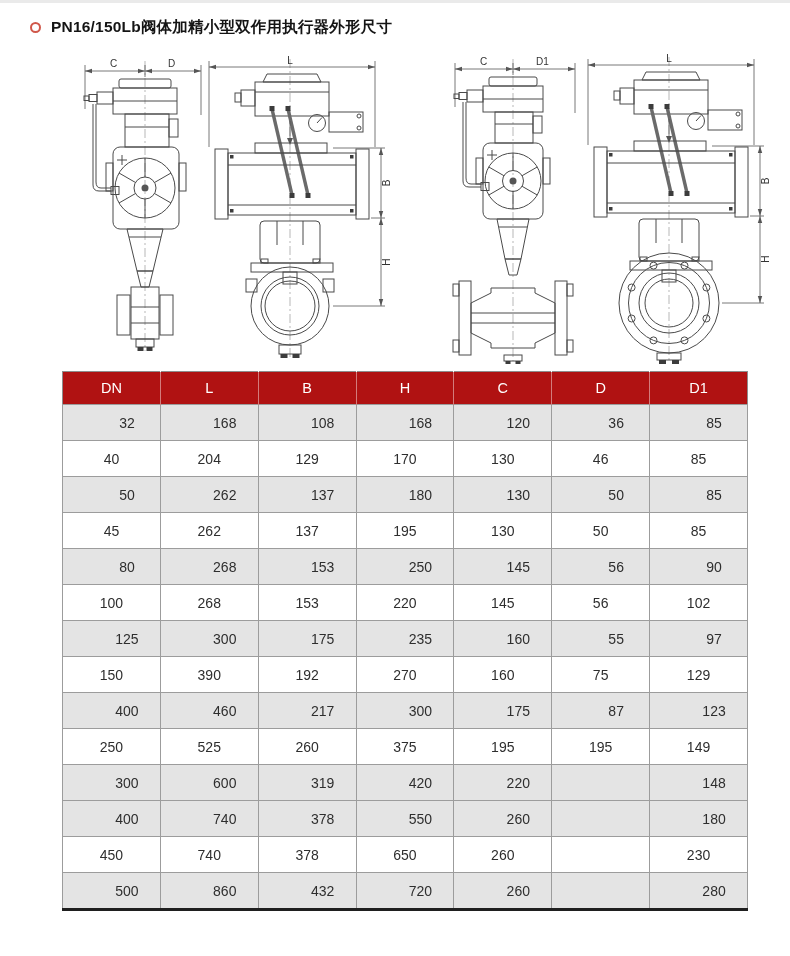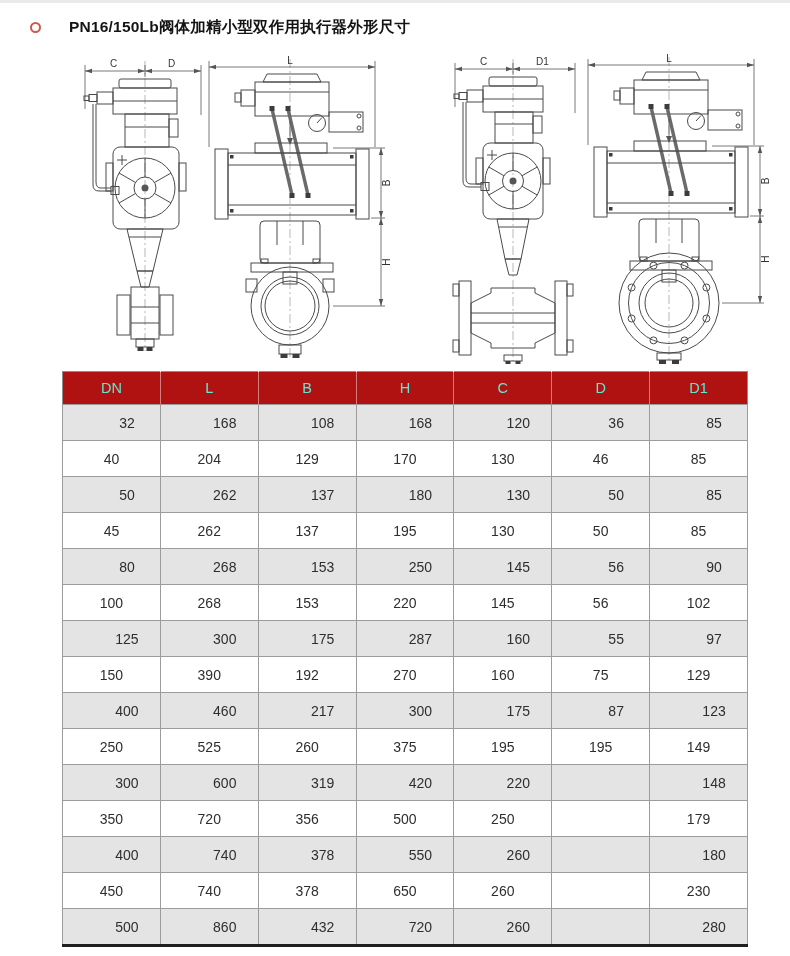--- a/index.html
+++ b/index.html
@@ -1,41 +1,41 @@
 <!DOCTYPE html>
 <html><head>
 <meta charset="utf-8">
 <style>
   html,body{margin:0;padding:0;background:#fff;}
   .page{
     position:relative;width:790px;height:956px;background:#fff;
     font-family:"Liberation Sans","DejaVu Sans",sans-serif;
     border-top:3px solid #eaeaea;box-sizing:border-box;overflow:hidden;
   }
-  .title-row{display:flex;align-items:center;gap:28px;padding:12px 0 0 30px;height:24px;}
+  .title-row{display:flex;align-items:center;gap:10px;padding:12px 0 0 30px;height:24px;}
   .bullet{width:7px;height:7px;border:2.5px solid #d0574a;border-radius:50%;flex:0 0 auto;}
   .title-text{font-size:15.5px;font-weight:bold;color:#141414;letter-spacing:.2px;}
 
   .draw{position:absolute;}
   .draw *{stroke:#4a4a4a;stroke-width:1;fill:none;stroke-linecap:butt;}
   .draw .cl{stroke:#9a9a9a;stroke-width:.7;stroke-dasharray:9 3 2 3;}
   .draw .dim{stroke:#555;stroke-width:.8;}
   .draw .arr{fill:#555;stroke:none;}
   .draw .rod{stroke:#6a6a6a;stroke-width:3.4;}
   .draw .sq{fill:#3c3c3c;stroke:none;}
   .draw .hub{fill:#555;stroke:none;}
   .draw text{fill:#333;stroke:none;font-family:"Liberation Sans",sans-serif;font-size:10px;}
 
   table.spec{
     position:absolute;left:62px;top:368px;width:686px;
     border-collapse:collapse;table-layout:fixed;
     border:1px solid #8d8d8d;border-bottom:3px solid #1f1f1f;
   }
   table.spec th{
-    background:#b01212;color:#5eead4;font-weight:normal;font-size:14.5px;
+    background:#b01212;color:#ffffff;font-weight:normal;font-size:14.5px;
     height:30px;border-right:1px solid rgba(255,255,255,.45);
   }
   table.spec th:last-child{border-right:none;}
   table.spec td{
     height:33px;text-align:center;font-size:14px;color:#2e2e2e;
     border:1px solid #9c9c9c;background:#ffffff;
   }
   table.spec tr.alt td{background:#e4e4e4;padding-left:32px;}
 </style>
 </head>
@@ -373,21 +373,21 @@
           <td>153</td>
           <td>220</td>
           <td>145</td>
           <td>56</td>
           <td>102</td>
         </tr>
         <tr class="alt">
           <td>125</td>
           <td>300</td>
           <td>175</td>
-          <td>287</td>
+          <td>235</td>
           <td>160</td>
           <td>55</td>
           <td>97</td>
         </tr>
         <tr>
           <td>150</td>
           <td>390</td>
           <td>192</td>
           <td>270</td>
           <td>160</td>
@@ -414,29 +414,20 @@
         </tr>
         <tr class="alt">
           <td>300</td>
           <td>600</td>
           <td>319</td>
           <td>420</td>
           <td>220</td>
           <td></td>
           <td>148</td>
         </tr>
-        <tr>
-          <td>350</td>
-          <td>720</td>
-          <td>356</td>
-          <td>500</td>
-          <td>250</td>
-          <td></td>
-          <td>179</td>
-        </tr>
         <tr class="alt">
           <td>400</td>
           <td>740</td>
           <td>378</td>
           <td>550</td>
           <td>260</td>
           <td></td>
           <td>180</td>
         </tr>
         <tr>

